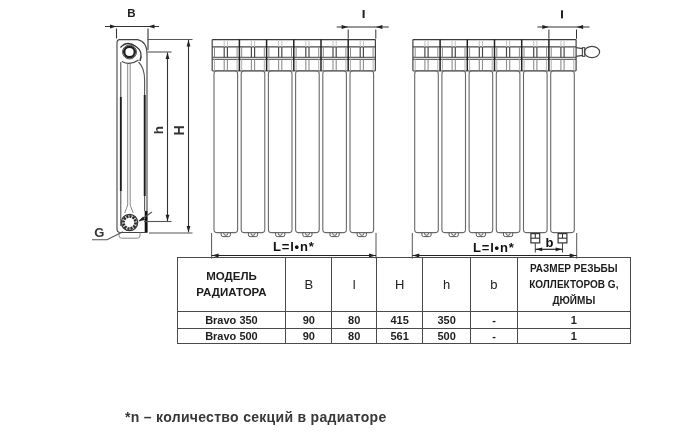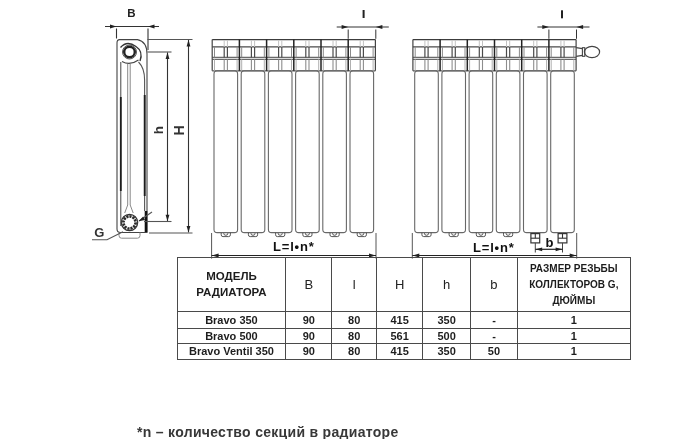--- a/index.html
+++ b/index.html
@@ -2,21 +2,21 @@
 <html><head>
 <meta charset="utf-8">
 <style>
 html,body{margin:0;padding:0;background:#fff;}
 #page{position:relative;width:700px;height:439px;background:#fff;overflow:hidden;
   font-family:"Liberation Sans",sans-serif;transform:translateZ(0);will-change:transform;}
 #draw{position:absolute;left:0;top:0;filter:blur(0.4px);}
 table{border-collapse:collapse;table-layout:fixed;filter:blur(0.3px);}
 td{border:1px solid #4a4a4a;text-align:center;vertical-align:middle;padding:0;overflow:hidden;}
 .num{font-size:11px;font-weight:bold;color:#1e1e1e;}
-#note{position:absolute;left:137px;top:409px;font-size:14px;font-weight:bold;letter-spacing:0.3px;color:#383838;filter:blur(0.3px);margin-top:15px;}
+#note{position:absolute;left:125px;top:409px;font-size:14px;font-weight:bold;letter-spacing:0.3px;color:#383838;filter:blur(0.3px);}
 </style>
 </head>
 <body>
 <div id="page">
 <svg id="draw" width="700" height="439" viewBox="0 0 700 439">
   <g fill="none" stroke="#555" stroke-width="1.1">
 
     <path d="M119.5,39.6 H137.5 Q147,41.5 147,54 V232.5 H120.5 Q117,232.5 117,229 V43 Q117,39.6 119.5,39.6 Z" stroke="#444"></path>
 
     <path d="M119,232.5 V235.5 Q119,238.2 121.5,238.2 H137.5 Q140,238.2 140,235.5 V232.5" stroke="#888" stroke-width="1"></path>
@@ -327,25 +327,16 @@
         </tr>
   <tr style="height:15px;padding-left:36px;">
           <td class="num">Bravo 500</td>
           <td class="num">90</td>
           <td class="num">80</td>
           <td class="num">561</td>
           <td class="num">500</td>
           <td class="num">-</td>
           <td class="num">1</td>
         </tr>
-  <tr style="height:16.6px;">
-          <td class="num">Bravo Ventil 350</td>
-          <td class="num">90</td>
-          <td class="num">80</td>
-          <td class="num">415</td>
-          <td class="num">350</td>
-          <td class="num">50</td>
-          <td class="num">1</td>
-        </tr>
 </tbody>
     </table>
 <div id="note">*n&nbsp;– количество секций в радиаторе</div>
 </div>
 
 </body></html>

